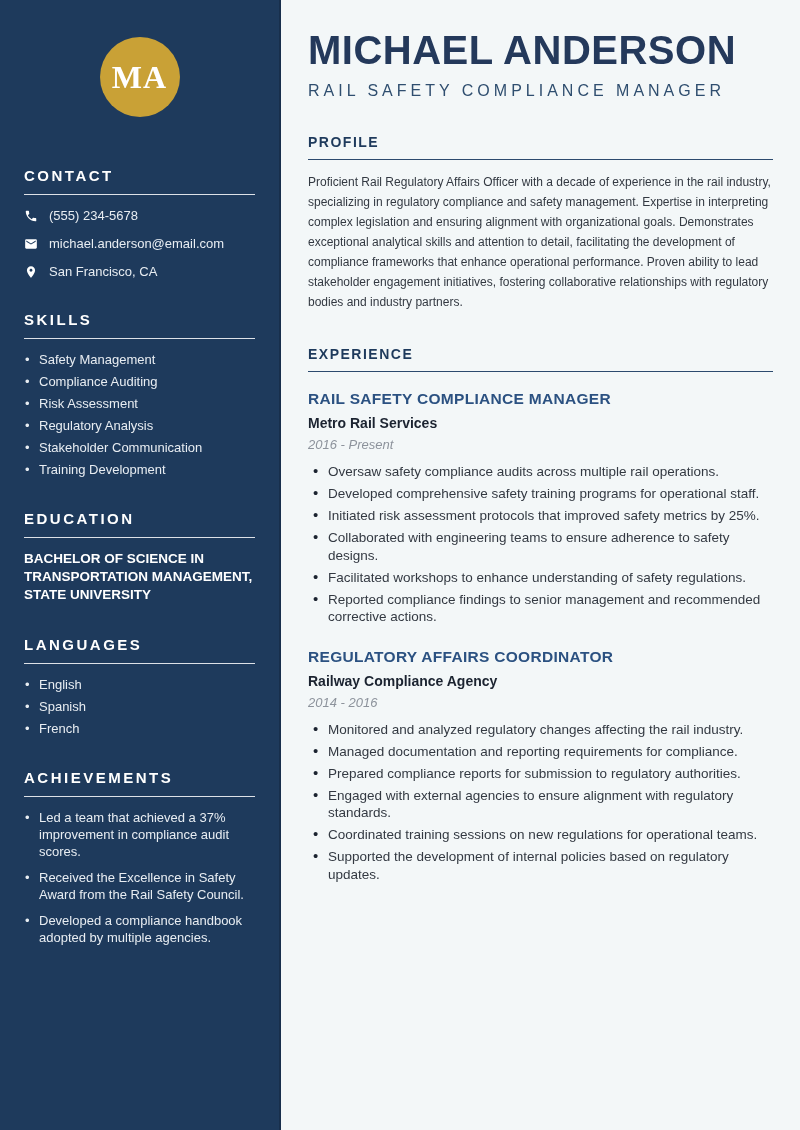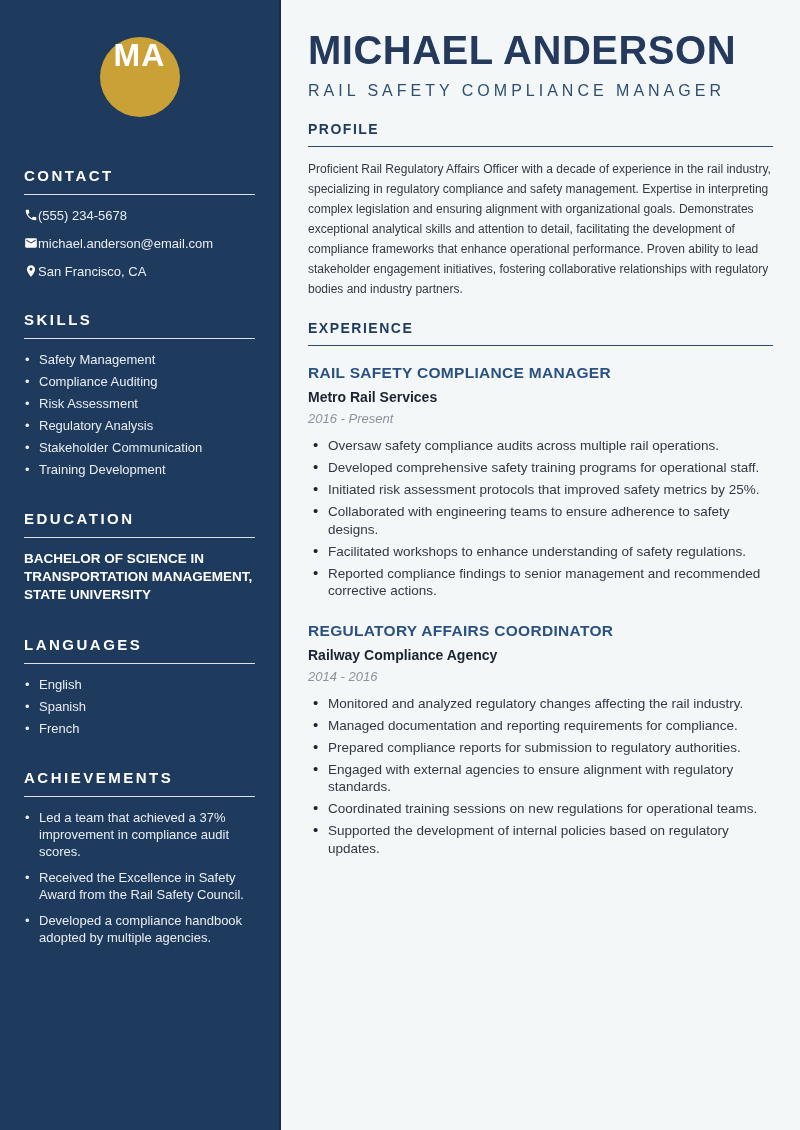--- a/index.html
+++ b/index.html
@@ -17,36 +17,37 @@
     background: #1e3a5c;
     color: #e8edf2;
     padding: 37px 24px 0 24px;
     border-right: 2px solid #182f4c;
   }
   .avatar {
     width: 80px; height: 80px;
     border-radius: 50%;
     background: #c9a136;
     color: #ffffff;
-    display: flex; align-items: flex-start; justify-content: center;
+    display: flex; align-items: center; justify-content: center;
     font-size: 32px; font-weight: 700; letter-spacing: 1px;
     margin: 0 auto;
+    font-family: Liberation Serif, serif;
   }
   .side-section { margin-top: 32px; }
   .side-section.first { margin-top: 50px; }
   .side-head {
     color: #ffffff;
     font-size: 15px;
     font-weight: 700;
     letter-spacing: 2.5px;
     padding-bottom: 10px;
     border-bottom: 1px solid rgba(255,255,255,0.85);
   }
   .contact-row {
-    display: flex; align-items: flex-start; 
+    display: flex; align-items: center; gap: 11px;
     margin-top: 13px;
     font-size: 13px;
     color: #e8edf2;
   }
   .contact-row .ico { width: 14px; height: 14px; flex-shrink: 0; display: inline-flex; }
   .contact-row .ico svg { width: 14px; height: 14px; fill: #ffffff; }
   ul.side-list { list-style: none; margin-top: 12px; }
   ul.side-list li {
     font-size: 13px; line-height: 17px;
     margin-bottom: 5px;
@@ -68,21 +69,21 @@
   .main { flex: 1; padding: 30px 27px 0 27px; }
   .name {
     font-size: 40px; font-weight: 700; letter-spacing: 0.5px;
     color: #24395b; line-height: 1.0;
   }
   .job-subtitle {
     margin-top: 12px;
     font-size: 16px; letter-spacing: 4px;
     color: #2f4e6f; font-weight: 500;
   }
-  .main-section { margin-top: 21px; }
+  .main-section { margin-top: 34px; }
   .main-head {
     font-size: 14px; font-weight: 700; letter-spacing: 1.5px;
     color: #1e3a5c;
     padding-bottom: 9px;
     border-bottom: 1.5px solid #2c4a6e;
   }
   .profile-text {
     margin-top: 12px;
     font-size: 12px; line-height: 20px;
     color: #333942;

